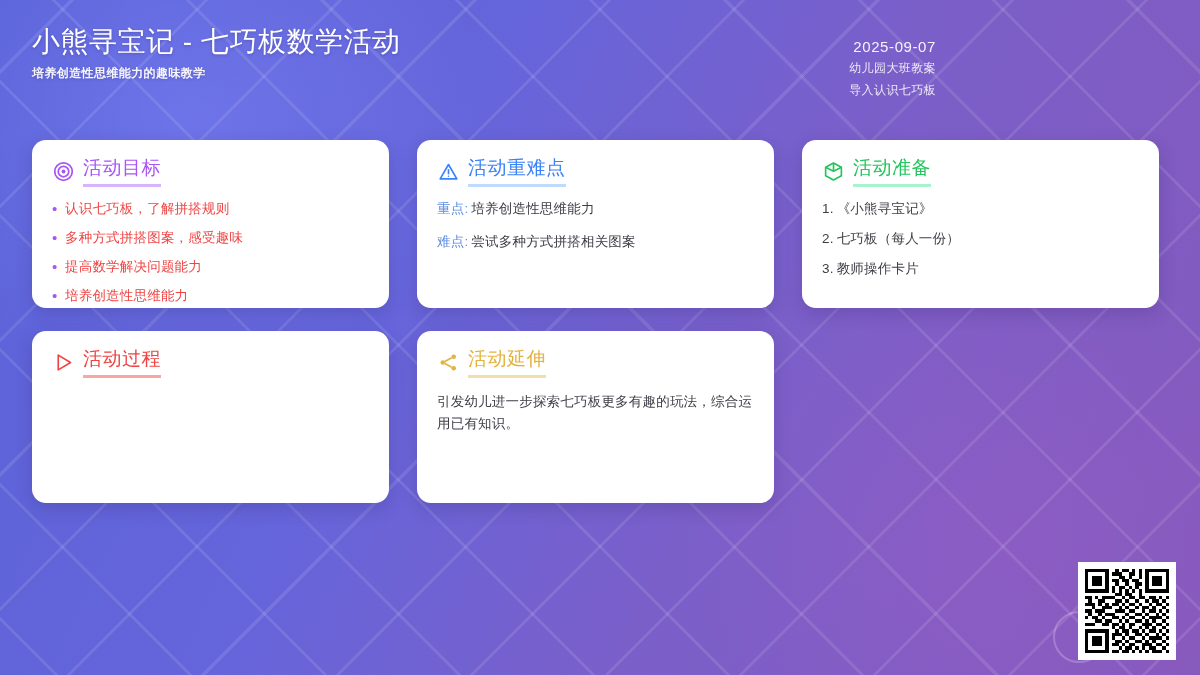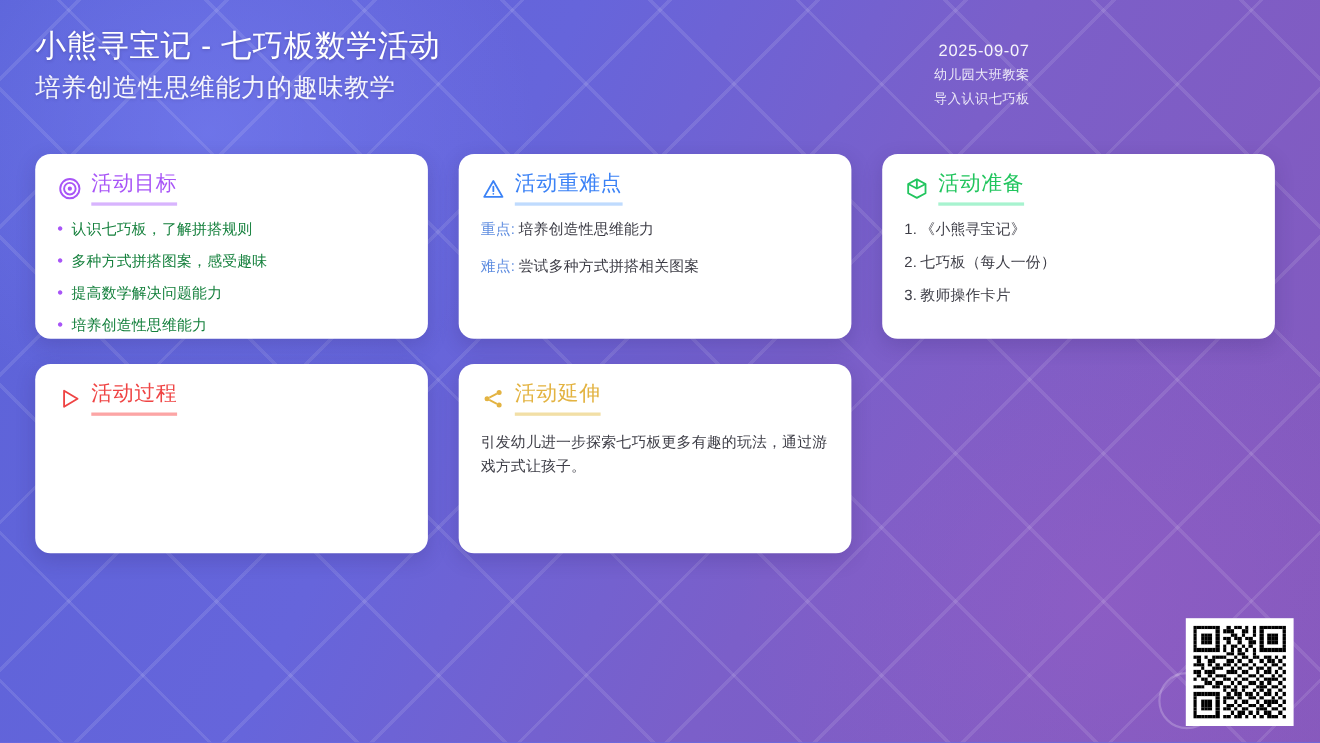--- a/index.html
+++ b/index.html
@@ -68,22 +68,22 @@
   .header-left { display: flex; flex-direction: column; gap: 9px; }
   .hdr-title {
     font-size: 28px;
     font-weight: 400;
     color: #ffffff;
     letter-spacing: 0.5px;
     line-height: 1.12;
     text-shadow: 0 1px 3px rgba(40,30,90,0.28);
   }
   .hdr-subtitle {
-    font-size: 23px;
-    font-weight: 400;
+    font-size: 12px;
+    font-weight: 700;
     color: rgba(255,255,255,0.94);
     letter-spacing: 0.4px;
     line-height: 1.2;
     text-shadow: 0 1px 3px rgba(40,30,90,0.22);
   }
   .header-right {
     display: flex;
     flex-direction: column;
     align-items: flex-end;
     gap: 5px;
@@ -148,21 +148,21 @@
   .a-green  .card-title { color: #22c55e; border-bottom-color: #a7f3cf; }
   .a-red    .card-title { color: #ef4444; border-bottom-color: #fca5a5; }
   .a-amber  .card-title { color: #e3b341; border-bottom-color: #f2dfa6; }
   .a-pink   .card-title { color: #ec4899; border-bottom-color: #f9b6d6; }
 
   
   .bullets { list-style: none; }
   .bullets li {
     position: relative;
     font-size: 13.5px;
-    color: #15803d;
+    color: #ef4444;
     line-height: 1.35;
     padding-left: 13px;
     margin-bottom: 11px;
     letter-spacing: 0.2px;
   }
   .bullets li::before {
     content: "•";
     position: absolute;
     left: 0; top: -1px;
     color: #a855f7;
@@ -315,21 +315,21 @@
         <svg width="21" height="21" viewBox="0 0 24 24" fill="none" stroke="#e3b341" stroke-width="1.9">
           <circle cx="18" cy="5.5" r="2.6" fill="#e3b341" stroke="none"></circle>
           <circle cx="18" cy="18.5" r="2.6" fill="#e3b341" stroke="none"></circle>
           <circle cx="5.5" cy="12" r="2.6" fill="#e3b341" stroke="none"></circle>
           <line x1="7.8" y1="10.8" x2="15.7" y2="6.7"></line>
           <line x1="7.8" y1="13.2" x2="15.7" y2="17.3"></line>
         </svg>
       </span>
       <span class="card-title">活动延伸</span>
     </div>
-    <p class="para">引发幼儿进一步探索七巧板更多有趣的玩法，通过游戏方式让孩子。</p>
+    <p class="para">引发幼儿进一步探索七巧板更多有趣的玩法，综合运用已有知识。</p>
   </div>
 
 
 </div>
 
 <div class="qr-box">
   <div class="qr-grid" id="qr-grid">
       <i></i>
       <i></i>
       <i></i>

